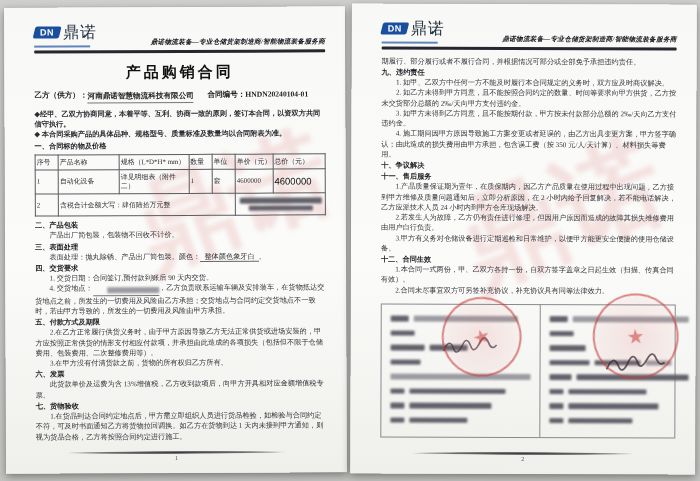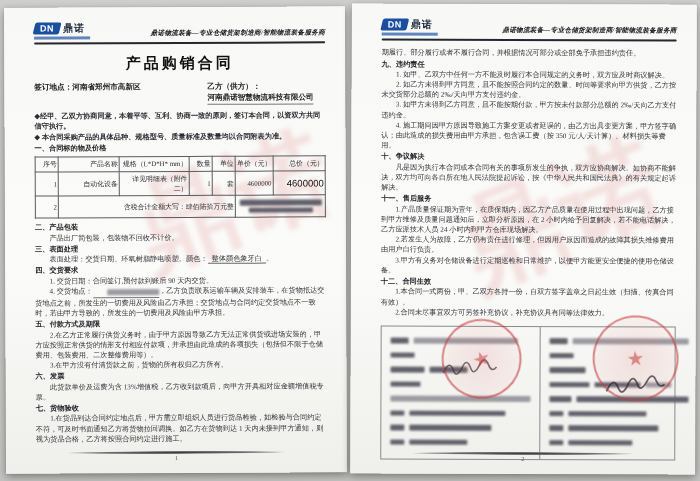--- a/index.html
+++ b/index.html
@@ -8,37 +8,37 @@
   .page{position:absolute;background:linear-gradient(180deg,#f8f8f6 0%,#fbfbf9 55%,#efefec 100%);box-shadow:0 3px 8px rgba(0,0,0,.38),0 0 1px rgba(0,0,0,.3);}
   .page1{left:5px;top:7px;width:341px;height:466px;transform:rotate(-.25deg);}
   .page2{left:351px;top:4px;width:345px;height:470px;transform:rotate(.2deg);}
   .inner{position:absolute;inset:0;padding:12px 20px 10px 30px;font-size:7.2px;line-height:1.42;color:#34343a;overflow:hidden;}
   
   .hdr{display:flex;justify-content:space-between;align-items:flex-end;padding-top:2px;}
   .logo{display:flex;flex-direction:column;width:78px;}
   .logo-top{display:flex;align-items:center;gap:3px;}
   .logo-mark{display:inline-flex;align-items:center;justify-content:center;width:26px;height:12px;background:#1a4fa0;transform:skewX(-14deg);border-radius:2px;}
   .logo-mark span{transform:skewX(14deg);color:#fff;font-family:"Liberation Sans",sans-serif;font-weight:bold;font-size:9px;letter-spacing:.5px;}
-  .logo-cn{font-weight:bold;font-size:10px;color:#23303f;letter-spacing:1px;}
+  .logo-cn{font-weight:normal;font-size:16px;color:#23303f;letter-spacing:1px;}
   .logo-sub{margin-top:1px;height:2.5px;width:56px;background:#2e5ea8;filter:blur(.7px);opacity:.75;}
   .tagline{font-weight:bold;font-style:italic;font-size:6.6px;color:#17171d;letter-spacing:.3px;padding-bottom:1px;}
   .hrule{height:2.6px;background:#26262e;margin-top:3px;border-radius:1px;}
   
   .doc-title{text-align:center;font-weight:bold;font-size:15px;letter-spacing:3px;color:#111;margin:9px 0 7px;}
   .parties{display:grid;grid-template-columns:1fr 118px;row-gap:6px;font-weight:bold;font-size:7.6px;color:#222;margin-bottom:6px;}
   .pv-underline{display:inline-block;border-bottom:1px solid #777;min-width:60px;vertical-align:-1px;}
   .bar{display:inline-block;height:5.5px;background:#9b9ba2;filter:blur(1.3px);border-radius:1px;vertical-align:middle;}
   .bar.dark{background:#62626c;}
   .bullet{font-weight:bold;color:#2b2b31;}
   .sec-h{font-weight:bold;color:#1d1d23;margin-top:1px;}
   .para{text-indent:2em;}
   .u{border-bottom:1px solid #666;padding:0 4px;}
   
   table.goods{width:100%;border-collapse:collapse;margin:3px 0 4px;font-size:6.9px;color:#2e2e34;}
-  table.goods th,table.goods td{border:1px solid #5b5b60;text-align:right;padding:2px 1px;font-weight:normal;}
+  table.goods th,table.goods td{border:1px solid #5b5b60;text-align:left;padding:2px 1px;font-weight:normal;}
   table.goods th{font-weight:normal;}
   .big-price{font-weight:bold;font-size:9.5px;font-family:"Liberation Sans",sans-serif;color:#111;}
   .amount-words{font-weight:bold;}
   .blurcell{position:relative;}
   .blurcell .bar{display:block;margin:2px auto;}
   
   .pfoot{position:absolute;left:18%;width:64%;bottom:12px;text-align:center;}
   .taper{height:3px;border-radius:50%;background:radial-gradient(ellipse at center,#3c3c40 0%,#6b6b6f 45%,rgba(120,120,120,0) 78%);}
   .pnum{font-size:6px;color:#555;margin-top:1px;}
   
@@ -73,24 +73,24 @@
           </div>
           <div class="logo-sub"></div>
         </div>
         <div class="tagline">鼎诺物流装备—专业仓储货架制造商/智能物流装备服务商</div>
       </div>
       <div class="hrule"></div>
 
       <div class="doc-title">产品购销合同</div>
 
       <div class="parties">
-        <div>签订地点：河南省郑州市高新区</div>
         <div>
           <span>乙方（供方）：</span><span class="pv-underline">河南鼎诺智慧物流科技有限公司</span>
         </div>
+        <div>合同编号：HNDN20240104-01</div>
       </div>
 
       <div class="bullet">◆经甲、乙双方协商同意，本着平等、互利、协商一致的原则，签订本合同，以资双方共同信守执行。</div>
       <div class="bullet">◆ 本合同采购产品的具体品种、规格型号、质量标准及数量均以合同附表为准。</div>
 
       <div class="sec-h">一、合同标的物及价格</div>
 
       <table class="goods">
         <colgroup>
             <col style="width:8%">
@@ -128,21 +128,21 @@
             <i class="bar dark" style="width:64px"></i>
           </td>
         </tr>
       </tbody>
         </table>
 
       <div class="sec-h">二、产品包装</div>
       <div class="para">产品出厂简包装，包装物不回收不计价。</div>
 
       <div class="sec-h">三、表面处理</div>
-      <div class="para"><span>表面处理：交货日期、环氧树脂静电喷塑。颜色：</span><span class="u">整体颜色象牙白</span><span>。</span></div>
+      <div class="para"><span>表面处理：抛丸除锈、产品出厂简包装。颜色：</span><span class="u">整体颜色象牙白</span><span>。</span></div>
 
       <div class="sec-h">四、交货要求</div>
       <div class="para">1. 交货日期：合同签订,预付款到账后 90 天内交货。</div>
       <div class="para"><span>4. 交货地点：</span><span class="pv-underline"><i class="bar" style="width:52px"></i></span><span>，乙方负责联系运输车辆及安排装车，在货物抵达交货地点之前，所发生的一切费用及风险由乙方承担；交货地点与合同约定交货地点不一致时，若由甲方导致的，所发生的一切费用及风险由甲方承担。</span></div>
 
       <div class="sec-h">五、付款方式及期限</div>
       <div class="para">2.在乙方正常履行供货义务时，由于甲方原因导致乙方无法正常供货或进场安装的，甲方应按照正常供货的情形支付相应付款项，并承担由此造成的各项损失（包括但不限于仓储费用、包装费用、二次整修费用等）。</div>
       <div class="para">3.在甲方没有付清货款之前，货物的所有权归乙方所有。</div>
 
       <div class="sec-h">六、发票</div>
@@ -179,21 +179,20 @@
 
       <div style="margin-top:7px">期履行、部分履行或者不履行合同，并根据情况可部分或全部免予承担违约责任。</div>
 
       <div class="sec-h">九、违约责任</div>
       <div class="para">1. 如甲、乙双方中任何一方不能及时履行本合同规定的义务时，双方应及时商议解决。</div>
       <div class="para">2. 如乙方未得到甲方同意，且不能按照合同约定的数量、时间等要求向甲方供货，乙方按未交货部分总额的 2‰/天向甲方支付违约金。</div>
       <div class="para">3. 如甲方未得到乙方同意，且不能按期付款，甲方按未付款部分总额的 2‰/天向乙方支付违约金。</div>
       <div class="para">4. 施工期间因甲方原因导致施工方案变更或者延误的，由乙方出具变更方案，甲方签字确认；由此造成的损失费用由甲方承担，包含误工费（按 350 元/人/天计算）、材料损失等费用。</div>
 
       <div class="sec-h">十、争议解决</div>
-      <div class="para">凡是因为执行本合同或本合同有关的事项所发生的争执，双方应协商解决。如协商不能解决，双方均可向各自所在地人民法院提起诉讼，按《中华人民共和国民法典》的有关规定起诉解决。</div>
 
       <div class="sec-h">十一、售后服务</div>
       <div class="para">1.产品质量保证期为壹年，在质保期内，因乙方产品质量在使用过程中出现问题，乙方接到甲方维修及质量问题通知后，立即分析原因，在 2 小时内给予回复解决，若不能电话解决，乙方应派技术人员 24 小时内到甲方仓库现场解决。</div>
       <div class="para">2.若发生人为故障，乙方仍有责任进行修理，但因用户原因而造成的故障其损失维修费用由用户自行负责。</div>
       <div class="para">3.甲方有义务对仓储设备进行定期巡检和日常维护，以便甲方能更安全便捷的使用仓储设备。</div>
 
       <div class="sec-h">十二、合同生效</div>
       <div class="para">1.本合同一式两份，甲、乙双方各持一份，自双方签字盖章之日起生效（扫描、传真合同有效）。</div>
       <div class="para">2.合同未尽事宜双方可另签补充协议，补充协议具有同等法律效力。</div>
 

